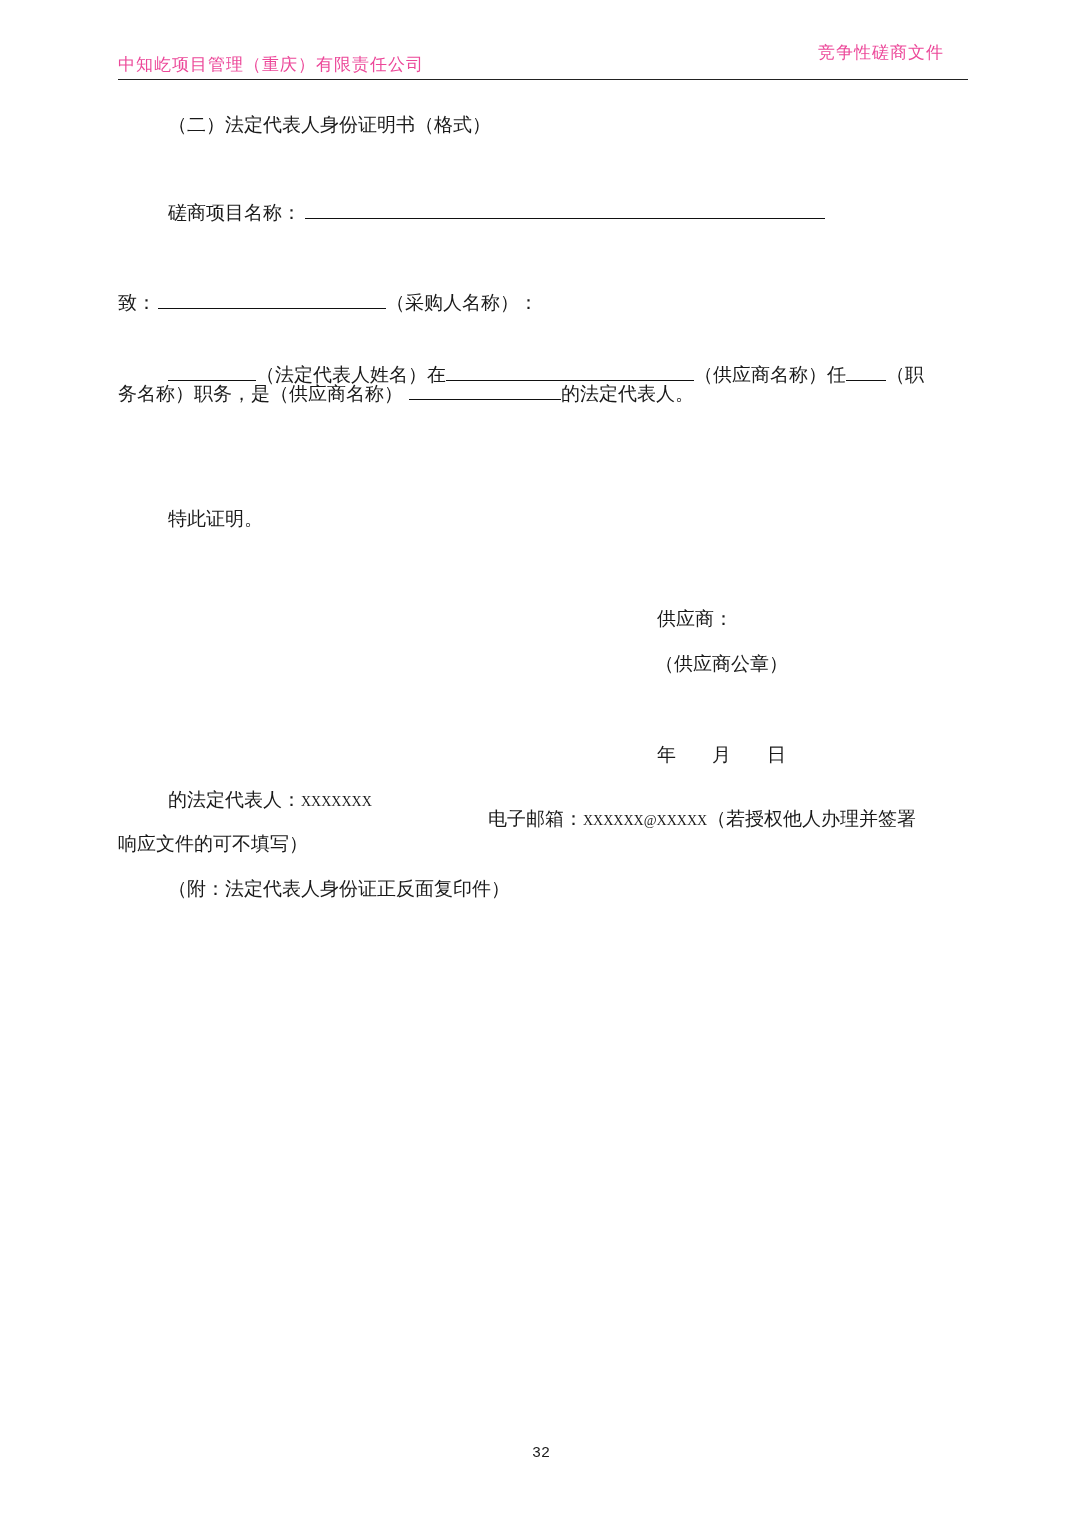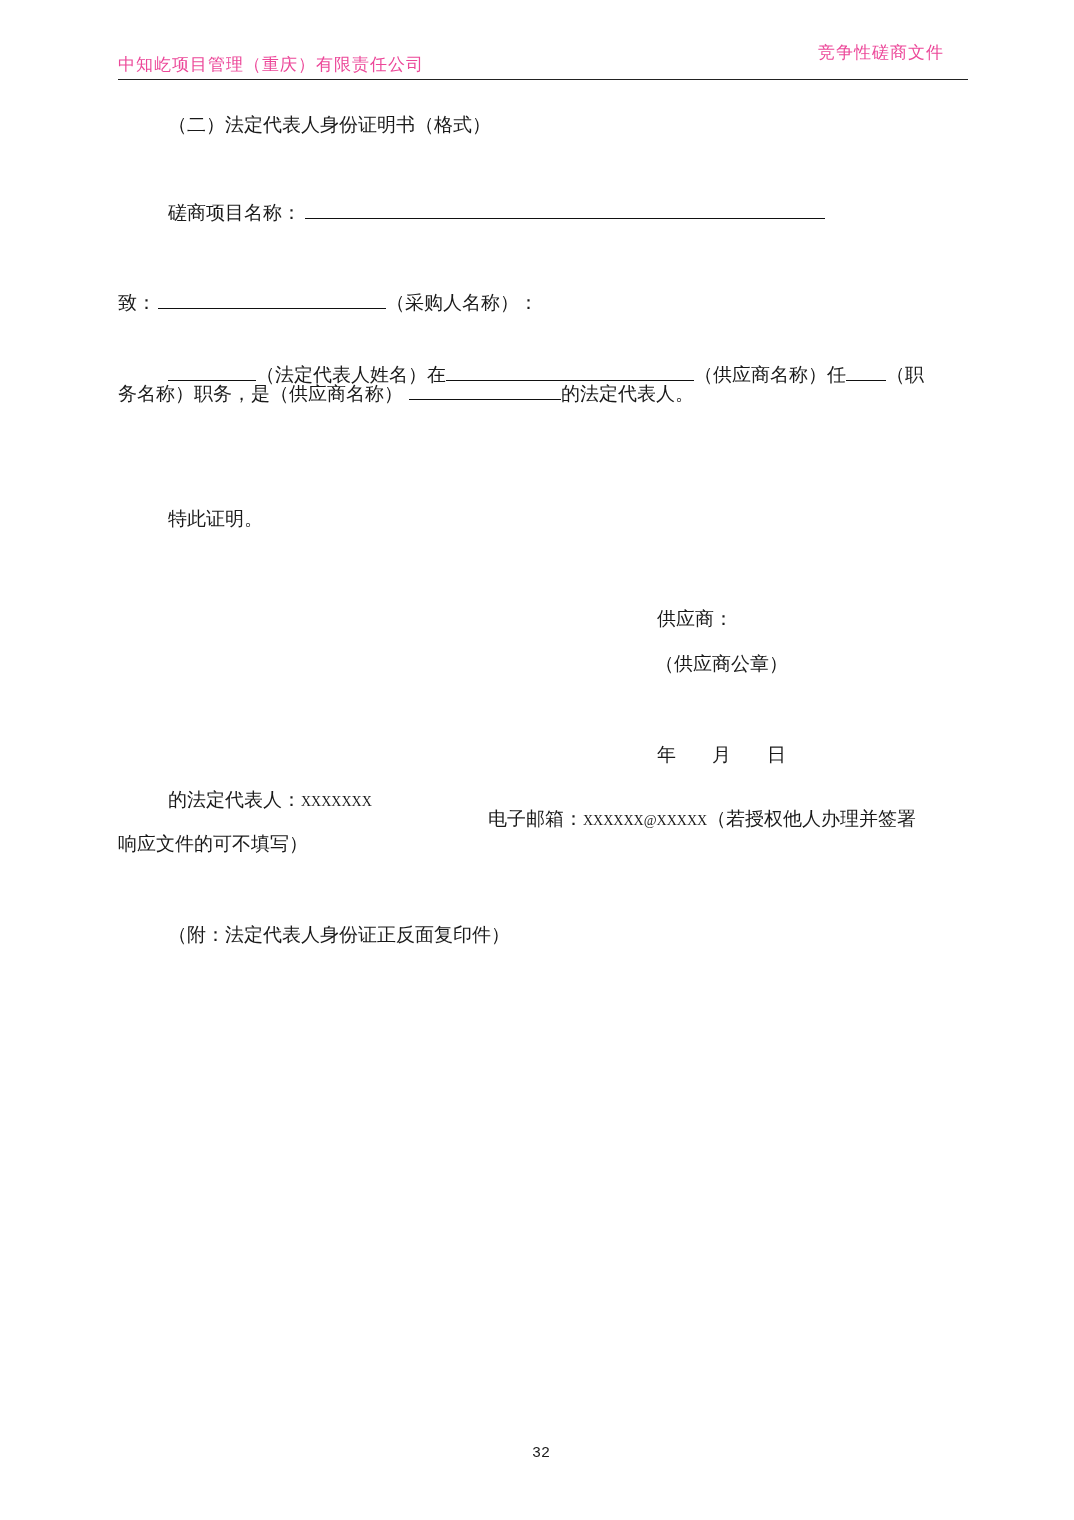--- a/index.html
+++ b/index.html
@@ -53,15 +53,15 @@
 <div>
   <div class="abs t" style="left:168px; top:787px;">
     <span>的法定代表人：</span><span class="mono">XXXXXXX</span>
   </div>
   <div class="abs t" style="left:488px; top:806px;">
     <span>电子邮箱：</span><span class="mono">XXXXXX@XXXXX</span><span>（若授权他人办理并签署</span>
   </div>
   <span class="abs t" style="left:118px; top:831px;">响应文件的可不填写）</span>
 </div>
 
-<span class="abs t" style="left:168px; top:922px;">（附：法定代表人身份证正反面复印件）</span>
+<span class="abs t" style="left:168px; top:876px;">（附：法定代表人身份证正反面复印件）</span>
 
 <span class="abs pg" style="left:532px; top:1445px;">32</span>
 
 </body></html>

